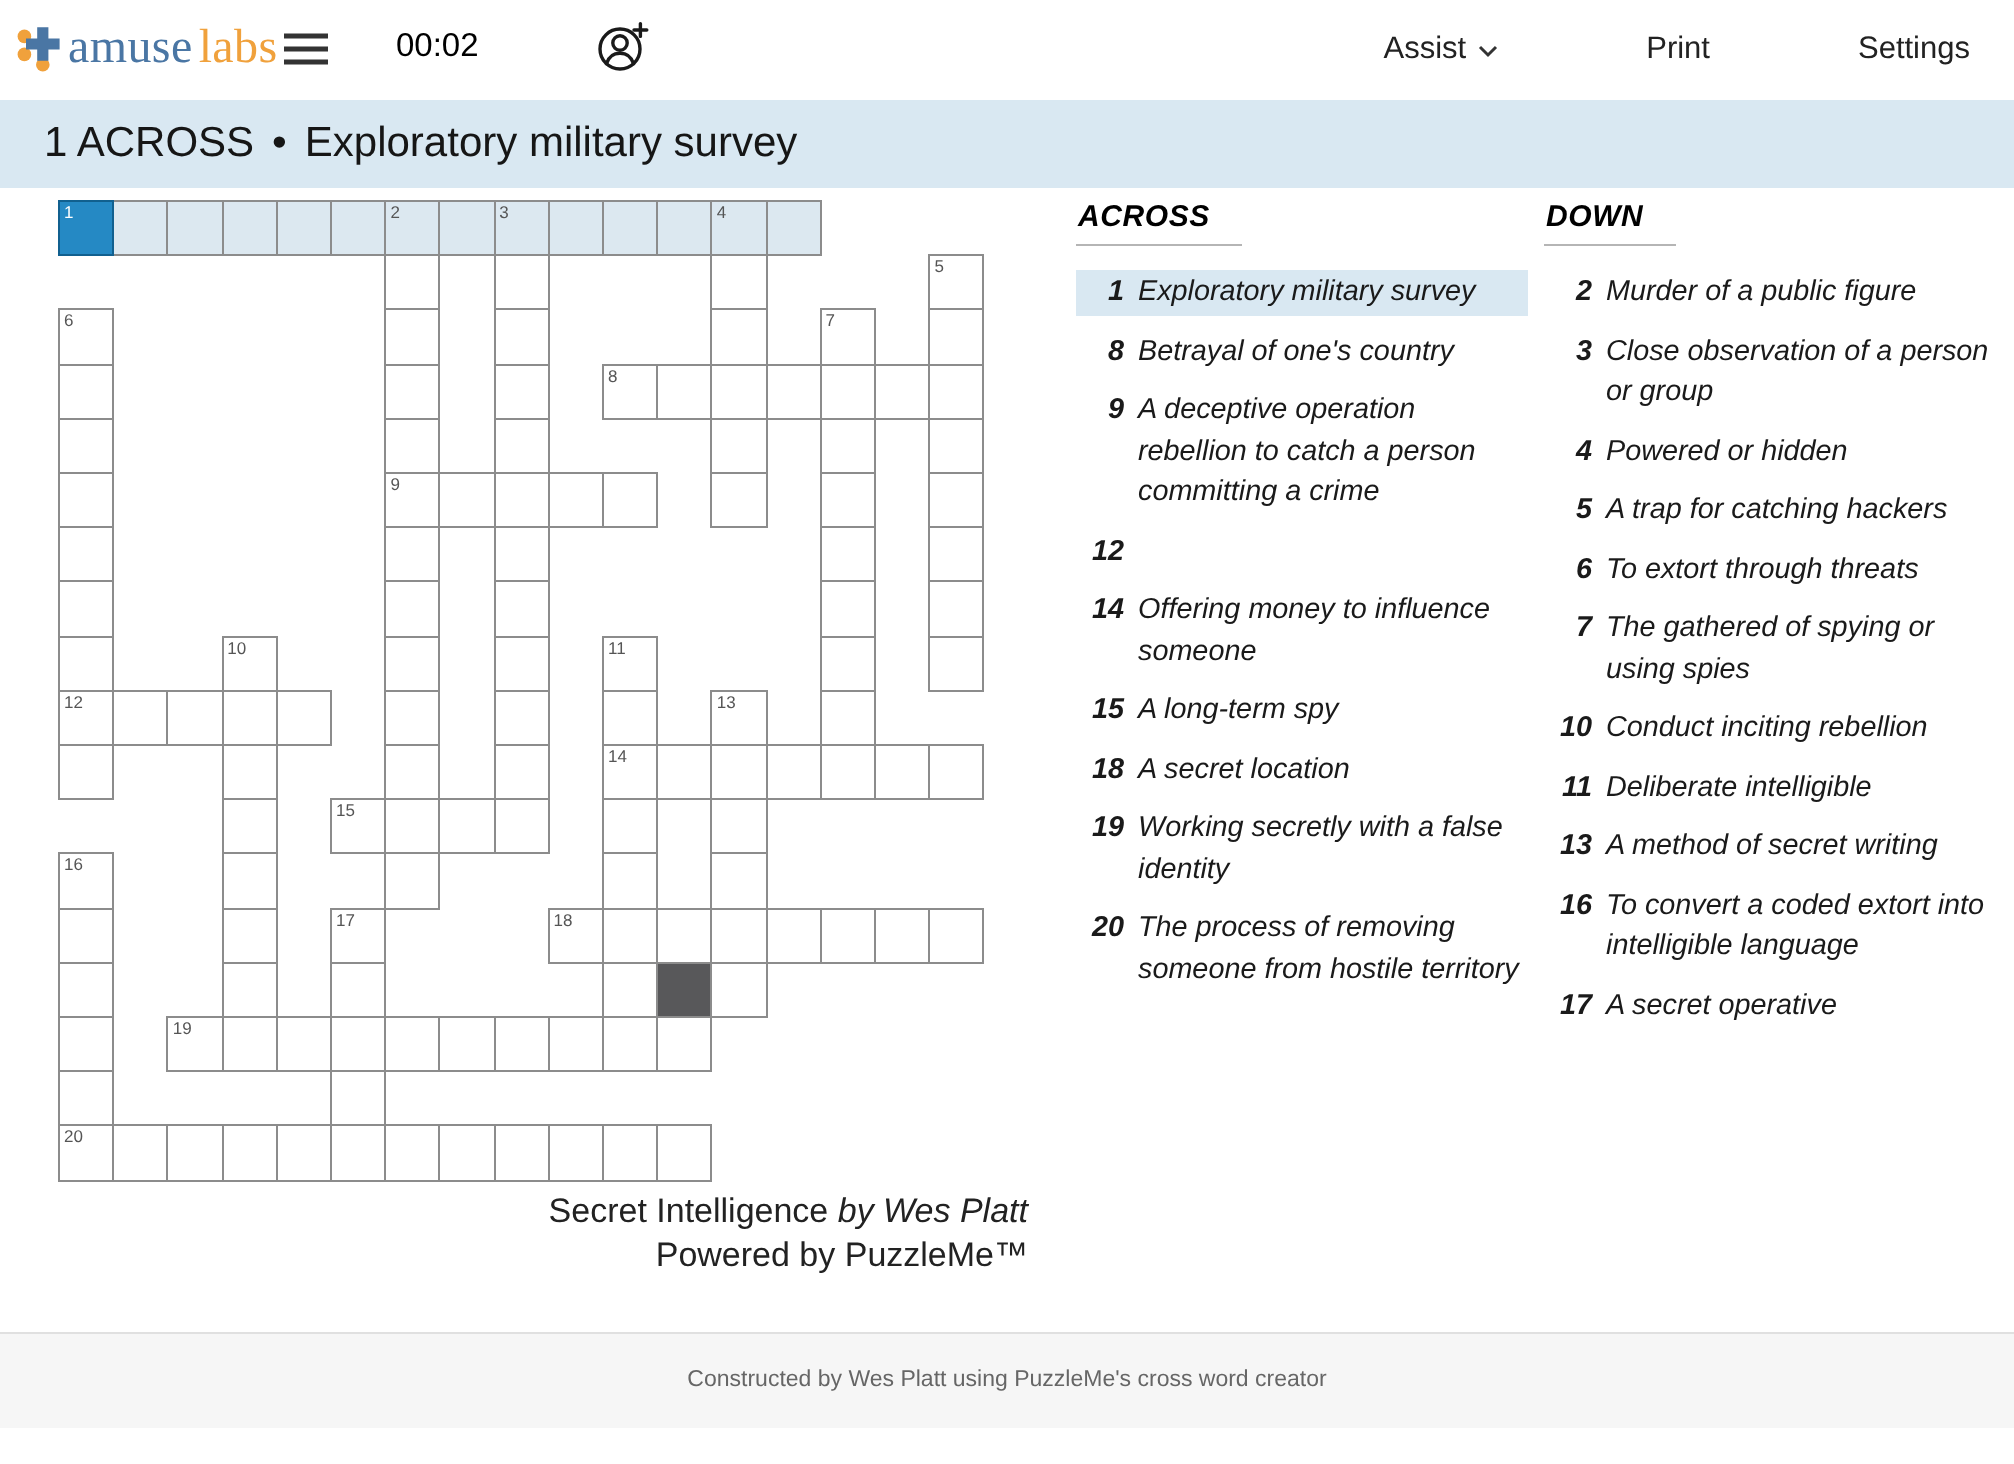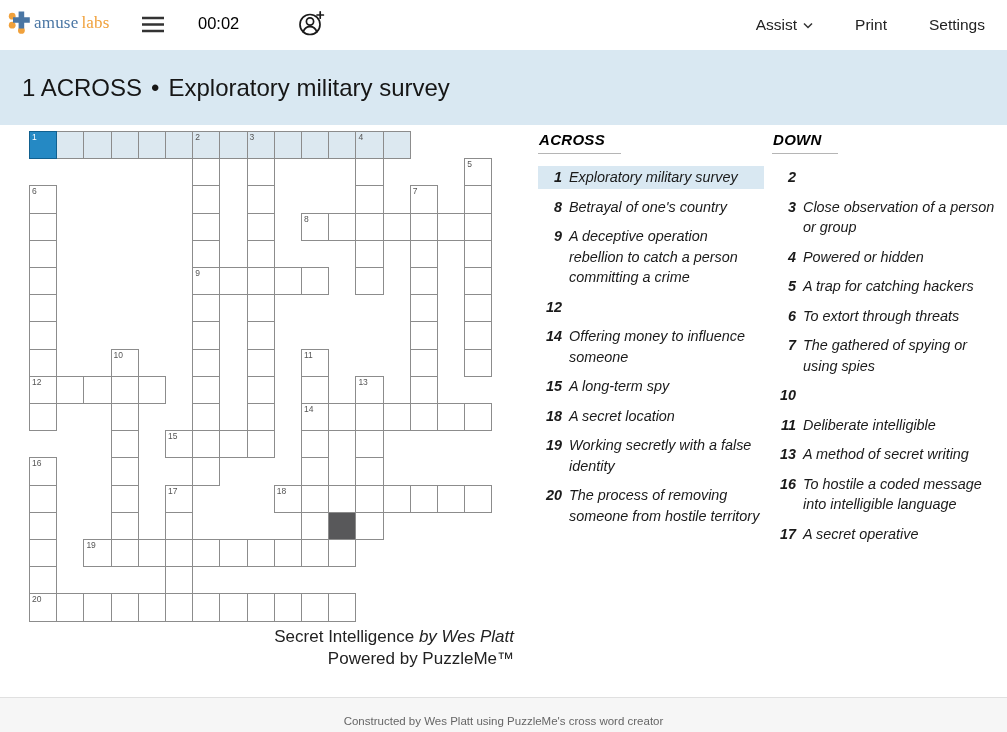--- a/index.html
+++ b/index.html
@@ -11,32 +11,32 @@
     --block-cell:#58585a;
     --logo-blue:#4a76a4;
     --logo-orange:#f0a13c;
   }
   *{box-sizing:border-box;margin:0;padding:0;}
   html,body{width:1007px;height:732px;overflow:hidden;background:#fff;
     font-family:"Liberation Sans",sans-serif;}
   
   .topbar{position:relative;height:50px;background:#fff;}
   .logo{position:absolute;left:8px;top:11px;display:flex;align-items:center;gap:3px;cursor:pointer;}
-  .brand{font-family:"Liberation Serif",serif;font-size:17px;letter-spacing:.2px;}
+  .brand{font-family:"Liberation Serif",serif;font-size:24px;letter-spacing:.2px;}
   .brand.first{color:var(--logo-blue);}
   .brand.second{color:var(--logo-orange);}
   .menu-btn{position:absolute;left:142px;top:16px;background:none;border:none;cursor:pointer;padding:0;line-height:0;}
   .timer{position:absolute;left:198px;top:14px;font-size:16.5px;color:#000;}
   .adduser-btn{position:absolute;left:297px;top:10px;background:none;border:none;cursor:pointer;padding:0;line-height:0;}
   .topnav{position:absolute;right:22px;top:0;height:100%;display:flex;align-items:center;gap:42px;}
   .topnav .nav-item{background:none;border:none;cursor:pointer;font-size:15.5px;color:#222;
-    font-family:"Liberation Sans",sans-serif;display:flex;align-items:center;gap:6px;}
-  
-  .banner{height:75px;background:var(--banner-bg);display:flex;align-items:center;
-    padding-left:22px;gap:9px;font-size:24px;color:#161616;}
+    font-family:"Liberation Sans",sans-serif;display:flex;align-items:center;gap:6px;margin-left:32px;}
+  
+  .banner{height:44px;background:var(--banner-bg);display:flex;align-items:center;
+    padding-left:22px;gap:9px;font-size:21px;color:#161616;}
   
   .main{position:relative;height:572px;background:#fff;}
   .crossword{position:absolute;left:29px;top:6px;width:465px;height:492px;}
   .cell{position:absolute;width:28.2px;height:28.2px;border:1px solid var(--grid-line);
     background:#fff;cursor:pointer;}
   .cell.hl{background:var(--word-highlight);}
   .cell.sel{background:var(--accent-blue);border-color:#11608f;z-index:2;}
   .cell.blk{background:var(--block-cell);cursor:default;z-index:1;}
   .cnum{position:absolute;top:0;left:2px;font-size:8.5px;line-height:11px;color:#555;}
   .cell.sel .cnum{color:#fff;}
@@ -352,20 +352,21 @@
           <span class="txt">The process of removing someone from hostile territory</span>
         </li>
       </ol>
   </section>
 
   <section class="clue-col down">
     <h2 class="clue-title">DOWN</h2>
     <ol class="clue-list" id="down-list">
         <li class="clue-item">
           <span class="num">2</span>
+          <span class="txt">Murder of a public figure</span>
         </li>
         <li class="clue-item">
           <span class="num">3</span>
           <span class="txt">Close observation of a person or group</span>
         </li>
         <li class="clue-item">
           <span class="num">4</span>
           <span class="txt">Powered or hidden</span>
         </li>
         <li class="clue-item">
@@ -375,32 +376,33 @@
         <li class="clue-item">
           <span class="num">6</span>
           <span class="txt">To extort through threats</span>
         </li>
         <li class="clue-item">
           <span class="num">7</span>
           <span class="txt">The gathered of spying or using spies</span>
         </li>
         <li class="clue-item">
           <span class="num">10</span>
+          <span class="txt">Conduct inciting rebellion</span>
         </li>
         <li class="clue-item">
           <span class="num">11</span>
           <span class="txt">Deliberate intelligible</span>
         </li>
         <li class="clue-item">
           <span class="num">13</span>
           <span class="txt">A method of secret writing</span>
         </li>
         <li class="clue-item">
           <span class="num">16</span>
-          <span class="txt">To hostile a coded message into intelligible language</span>
+          <span class="txt">To convert a coded extort into intelligible language</span>
         </li>
         <li class="clue-item">
           <span class="num">17</span>
           <span class="txt">A secret operative</span>
         </li>
       </ol>
   </section>
 
   <div class="caption">
     <div><span>Secret Intelligence </span><span class="byline">by Wes Platt</span></div>

